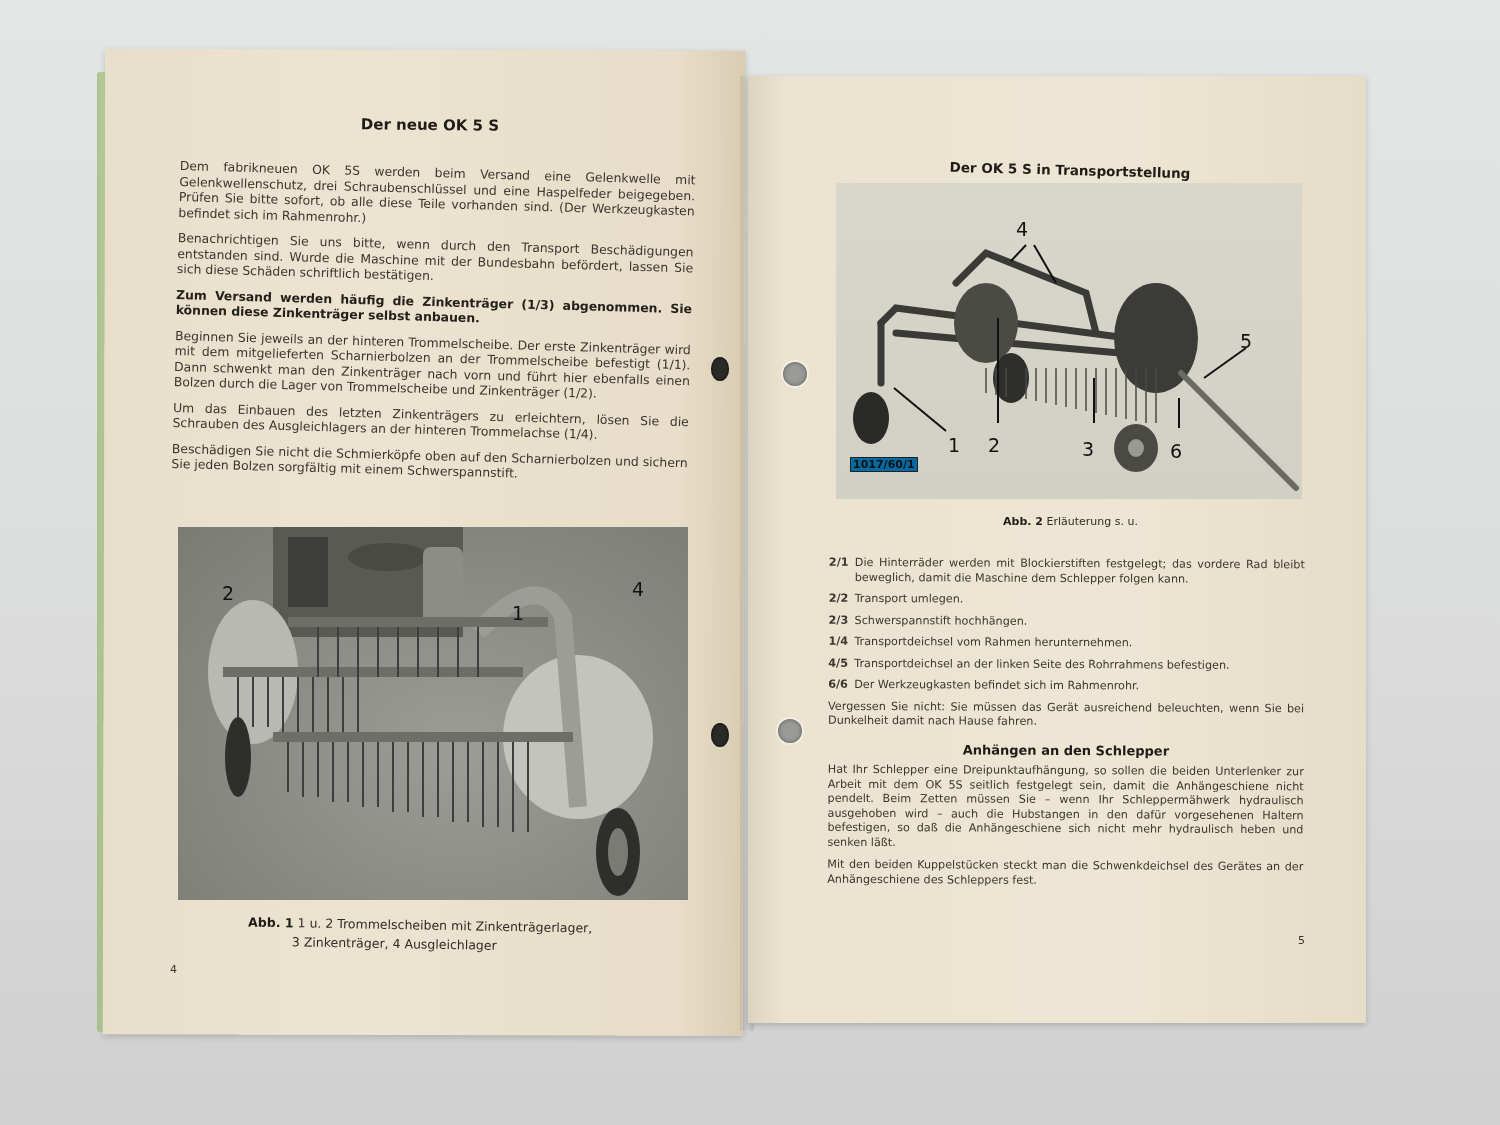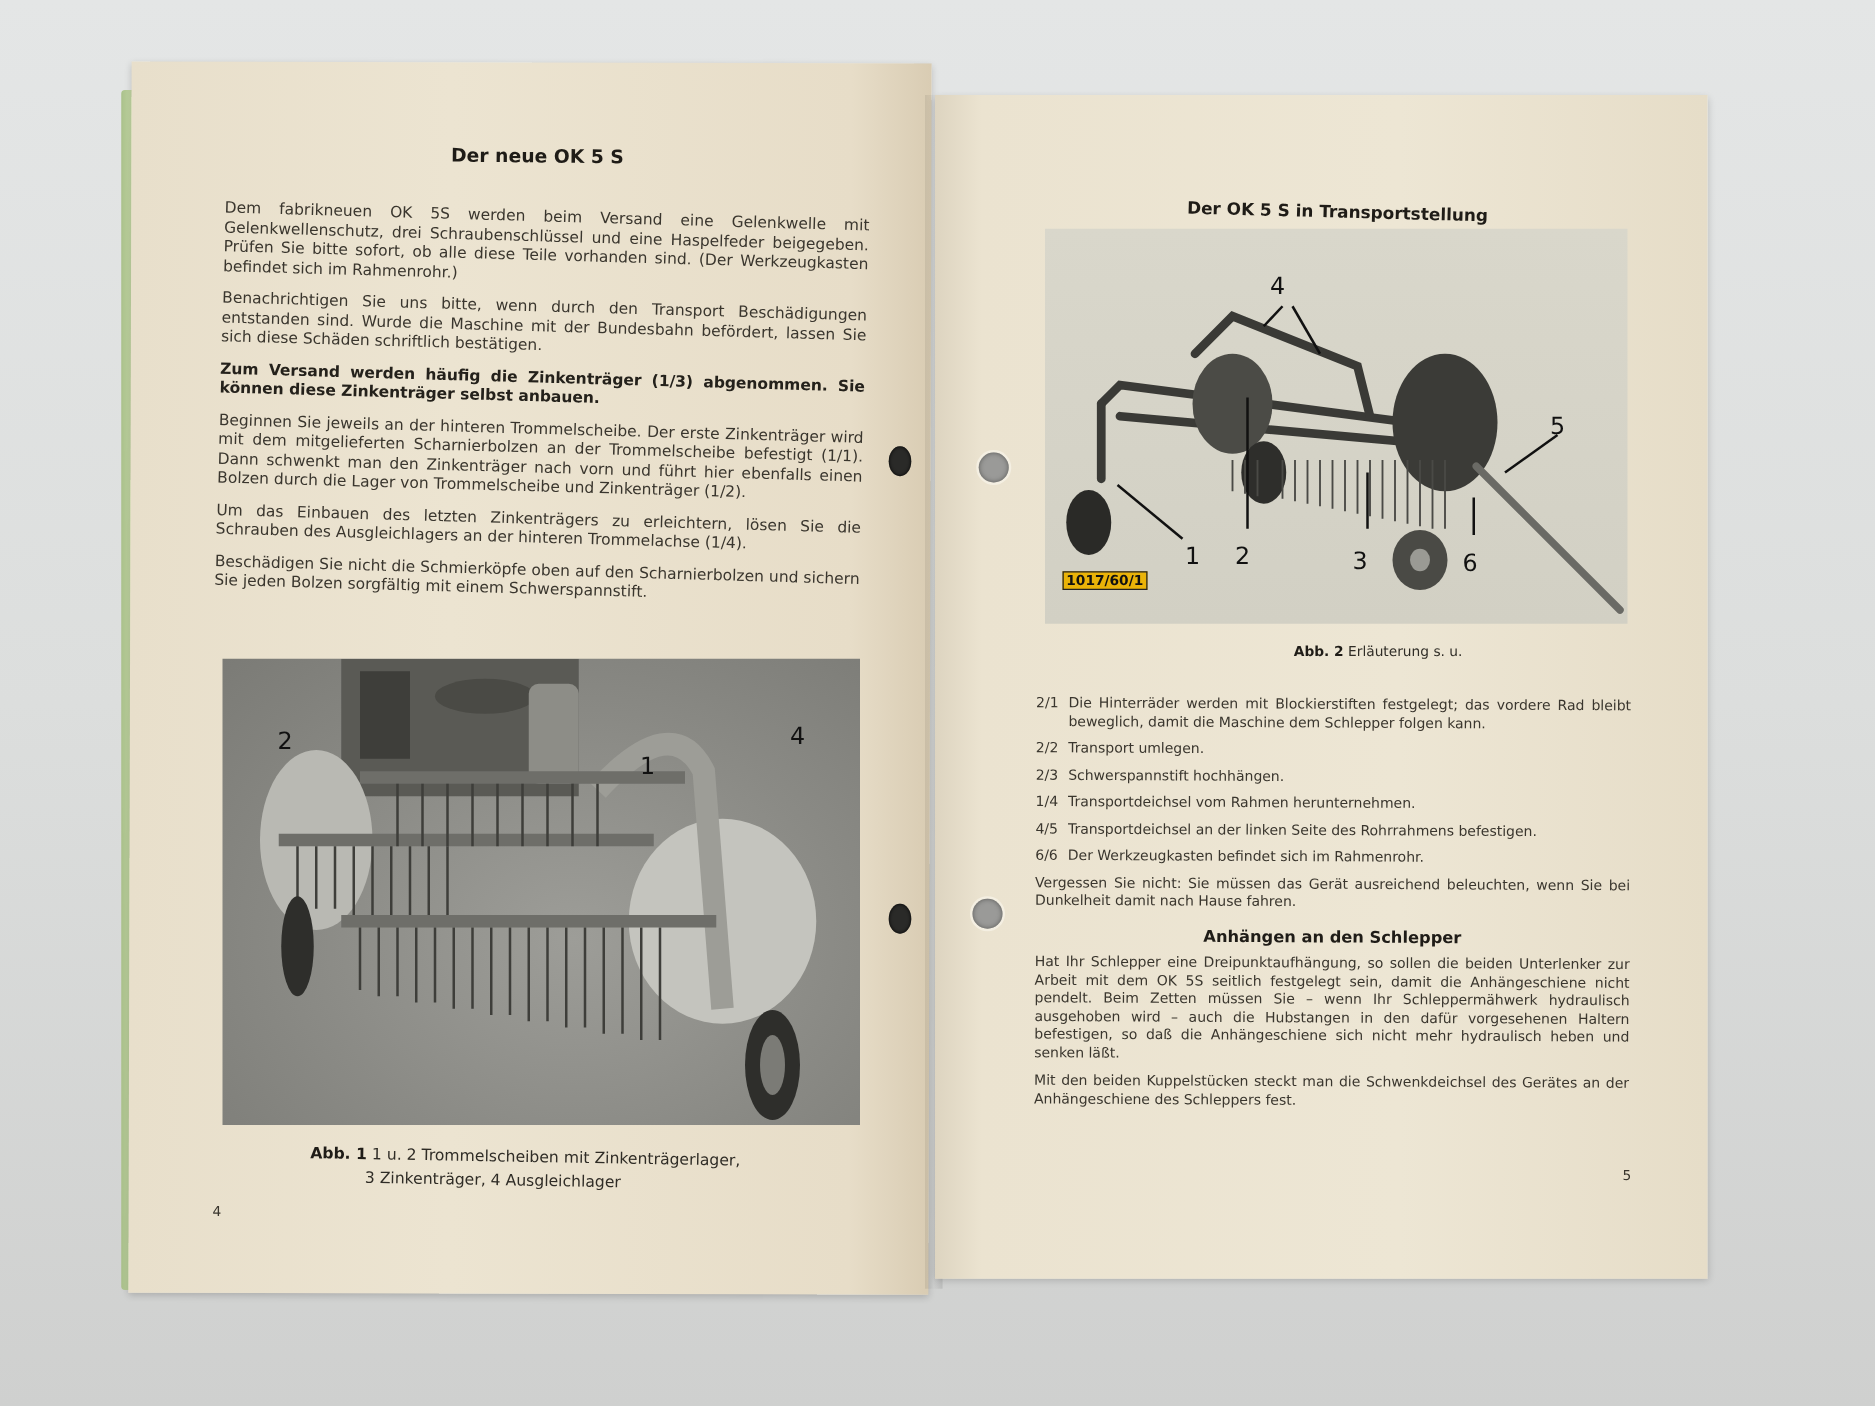--- a/index.html
+++ b/index.html
@@ -48,25 +48,25 @@
   }
   .photo1 {
     left:178px; top:527px; width:510px; height:373px;
     background: radial-gradient(ellipse at 55% 60%, #9d9d98 0%, #8a8a85 55%, #7b7b76 100%);
   }
   .photo2 {
     left:836px; top:183px; width:466px; height:316px;
     background: linear-gradient(180deg,#d9d7cb 0%, #d2d0c4 100%);
   }
   .callout { position:absolute; font-size:19px; color:#111; font-family:"DejaVu Sans", sans-serif; }
-  .stamp { position:absolute; border:1.5px solid #222; font-size:11px; font-weight:bold; padding:0 2px; color:#111; background:#eab308; }
+  .stamp { position:absolute; border:1.5px solid #222; font-size:11px; font-weight:bold; padding:0 2px; color:#111; background:#0369a1; }
   .caption { position:absolute; font-size:12.5px; color:#2f2c26; line-height:19px; }
   .caption b { color:#1f1c17; }
   .list-item { display:flex; margin-bottom:7px; }
-  .list-num { width:26px; flex:none; }
+  .list-num { width:26px; flex:none;font-weight:bold; }
   .pagenum { position:absolute; font-size:11px; color:#3a362e; }
 </style>
 </head>
 <body>
 
 <div class="cover-spine"></div>
 
 <div class="page page-left"></div>
 
 <div class="heading" style="left:300px; top:116px; width:260px; font-size:15px; transform:rotate(0.6deg);">Der neue OK 5 S</div>
@@ -214,21 +214,21 @@
   </svg>
 </div>
 <div class="callout" style="left:1016px; top:218px;">4</div>
 <div class="callout" style="left:1240px; top:330px;">5</div>
 <div class="callout" style="left:948px; top:434px;">1</div>
 <div class="callout" style="left:988px; top:434px;">2</div>
 <div class="callout" style="left:1082px; top:438px;">3</div>
 <div class="callout" style="left:1170px; top:440px;">6</div>
 <div class="stamp" style="left:850px; top:457px;">1017/60/1</div>
 
-<div class="caption" style="left:1003px; top:512px; font-size:11px;margin-left:32px;">
+<div class="caption" style="left:1003px; top:512px; font-size:11px;">
   <b>Abb. 2</b>
   <span>Erläuterung s. u.</span>
 </div>
 
 <div class="text" style="left:828px; top:557px; width:476px; font-size:11.2px; line-height:14.5px; transform:rotate(0.3deg);">
   <div class="list-item">
     <span class="list-num">2/1</span>
     <span>Die Hinterräder werden mit Blockierstiften festgelegt; das vordere Rad bleibt beweglich, damit die Maschine dem Schlepper folgen kann.</span>
   </div>
   <div class="list-item">

